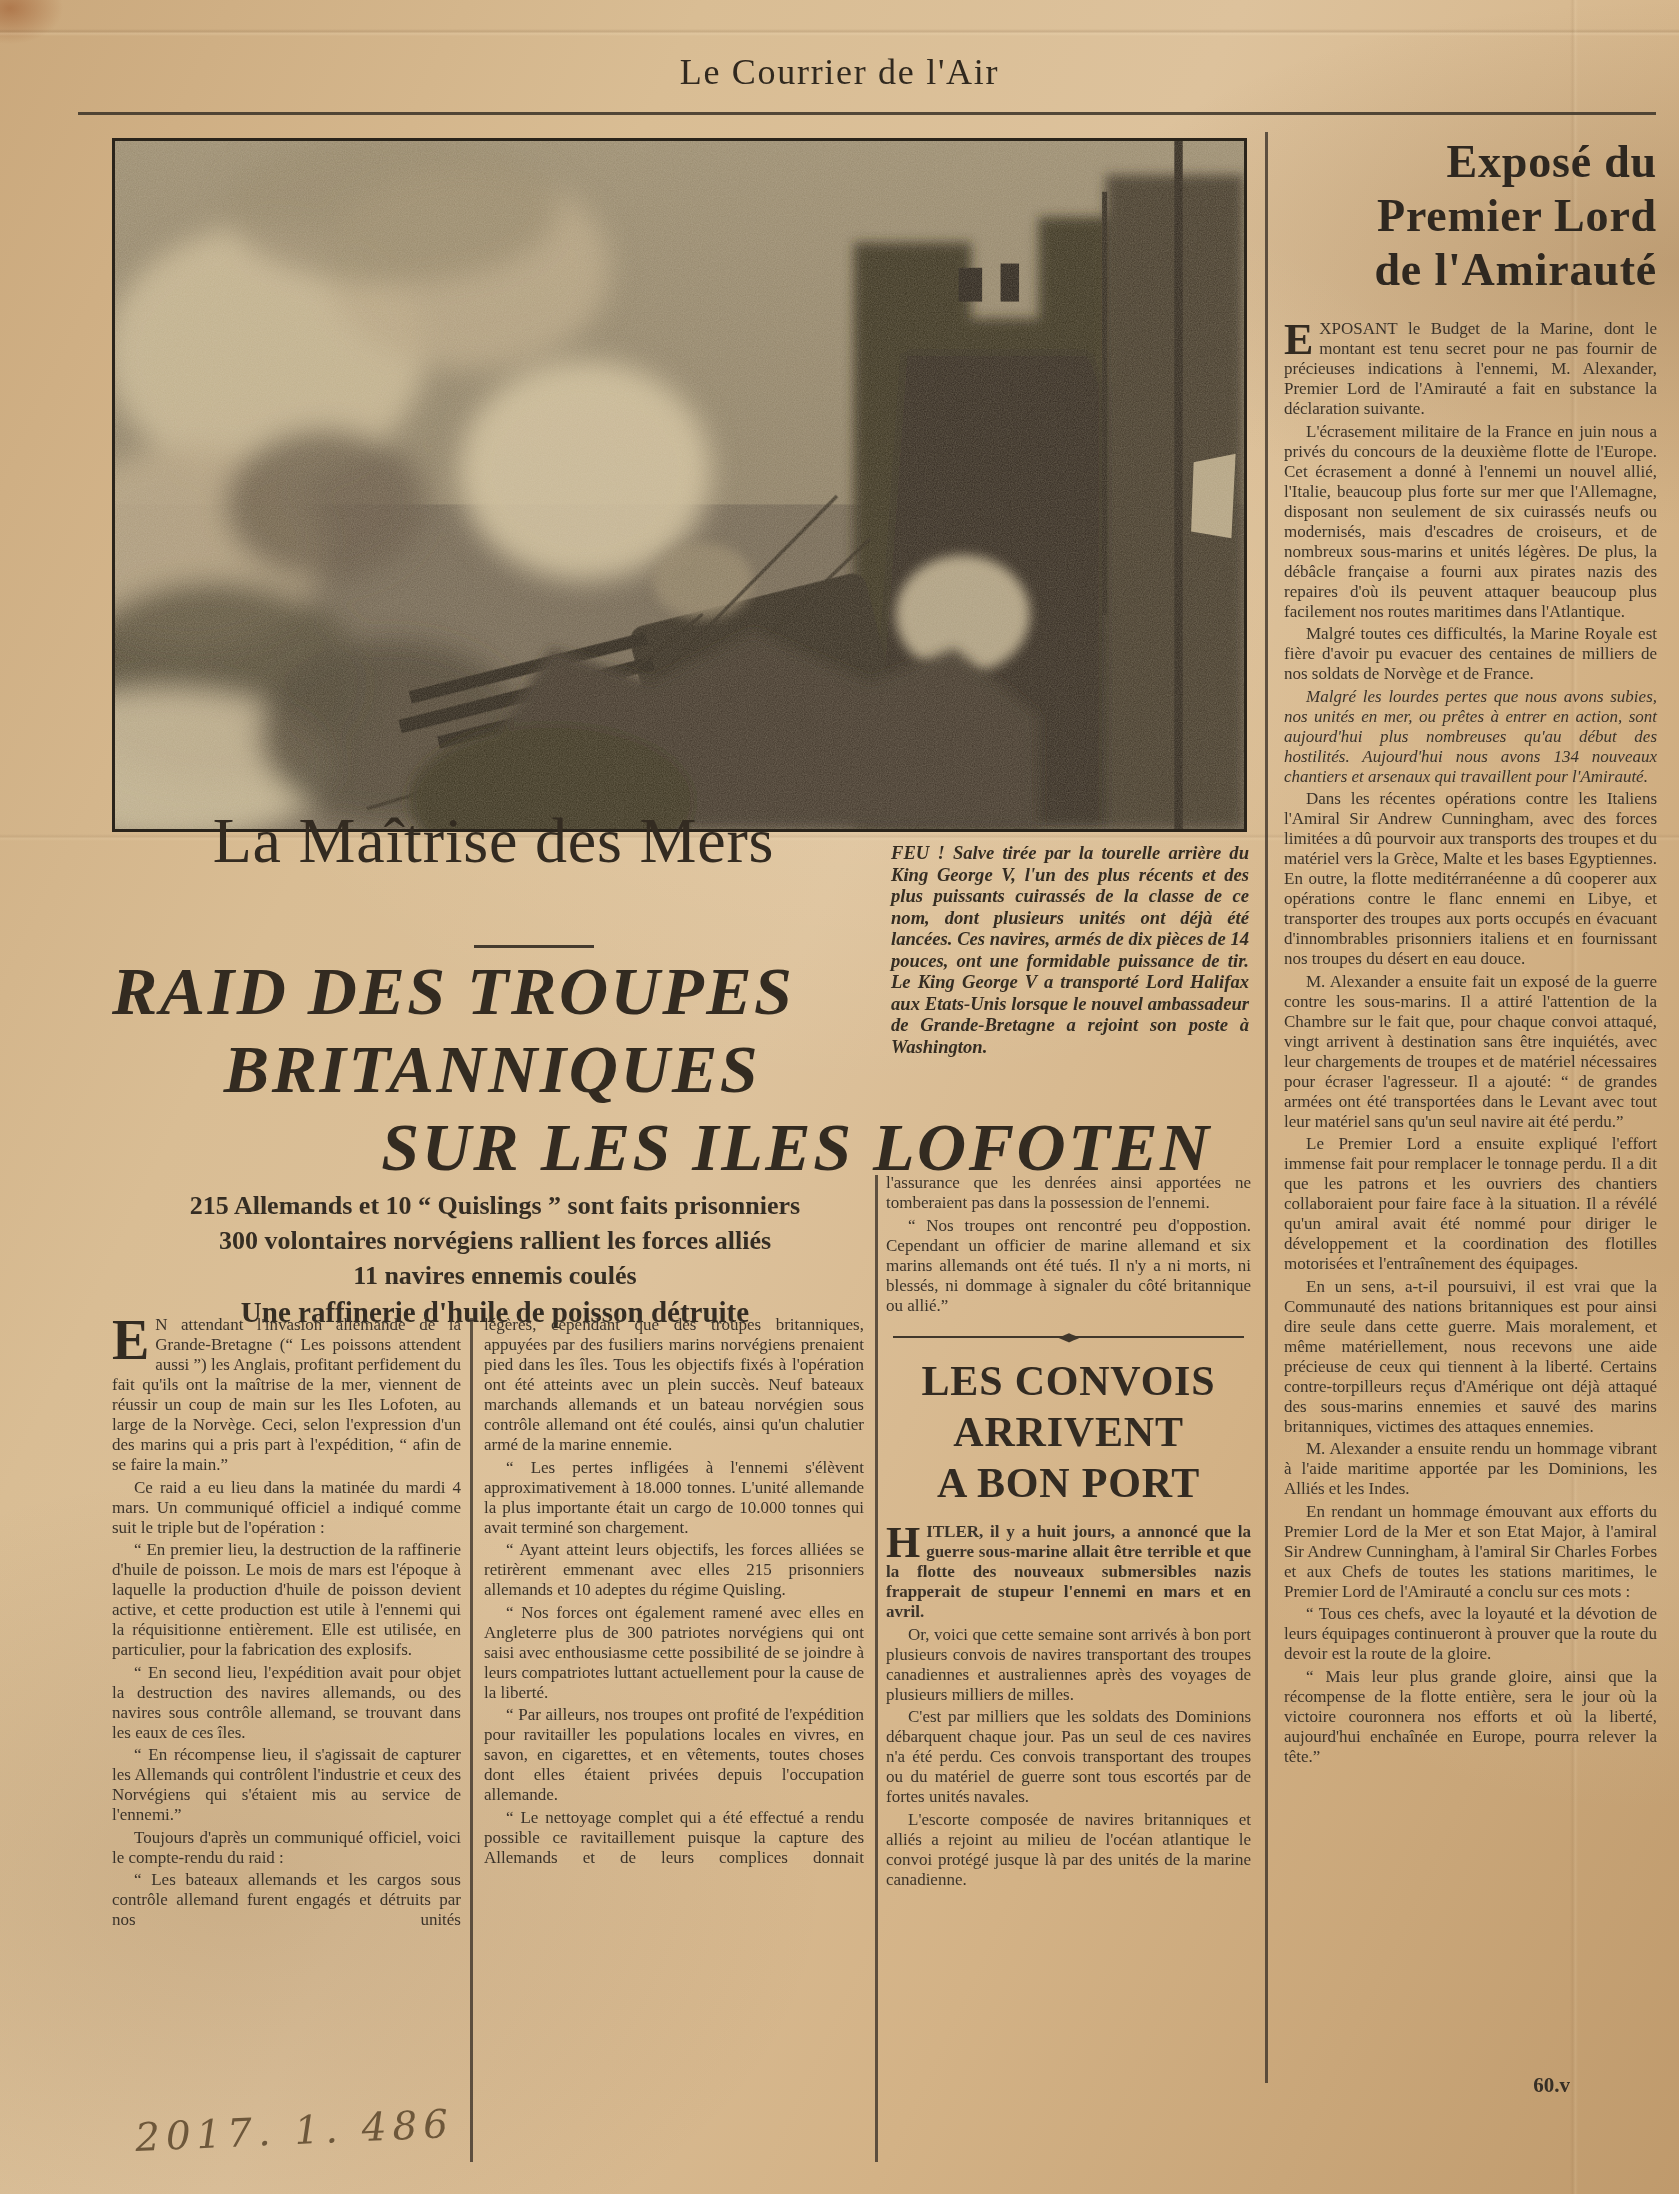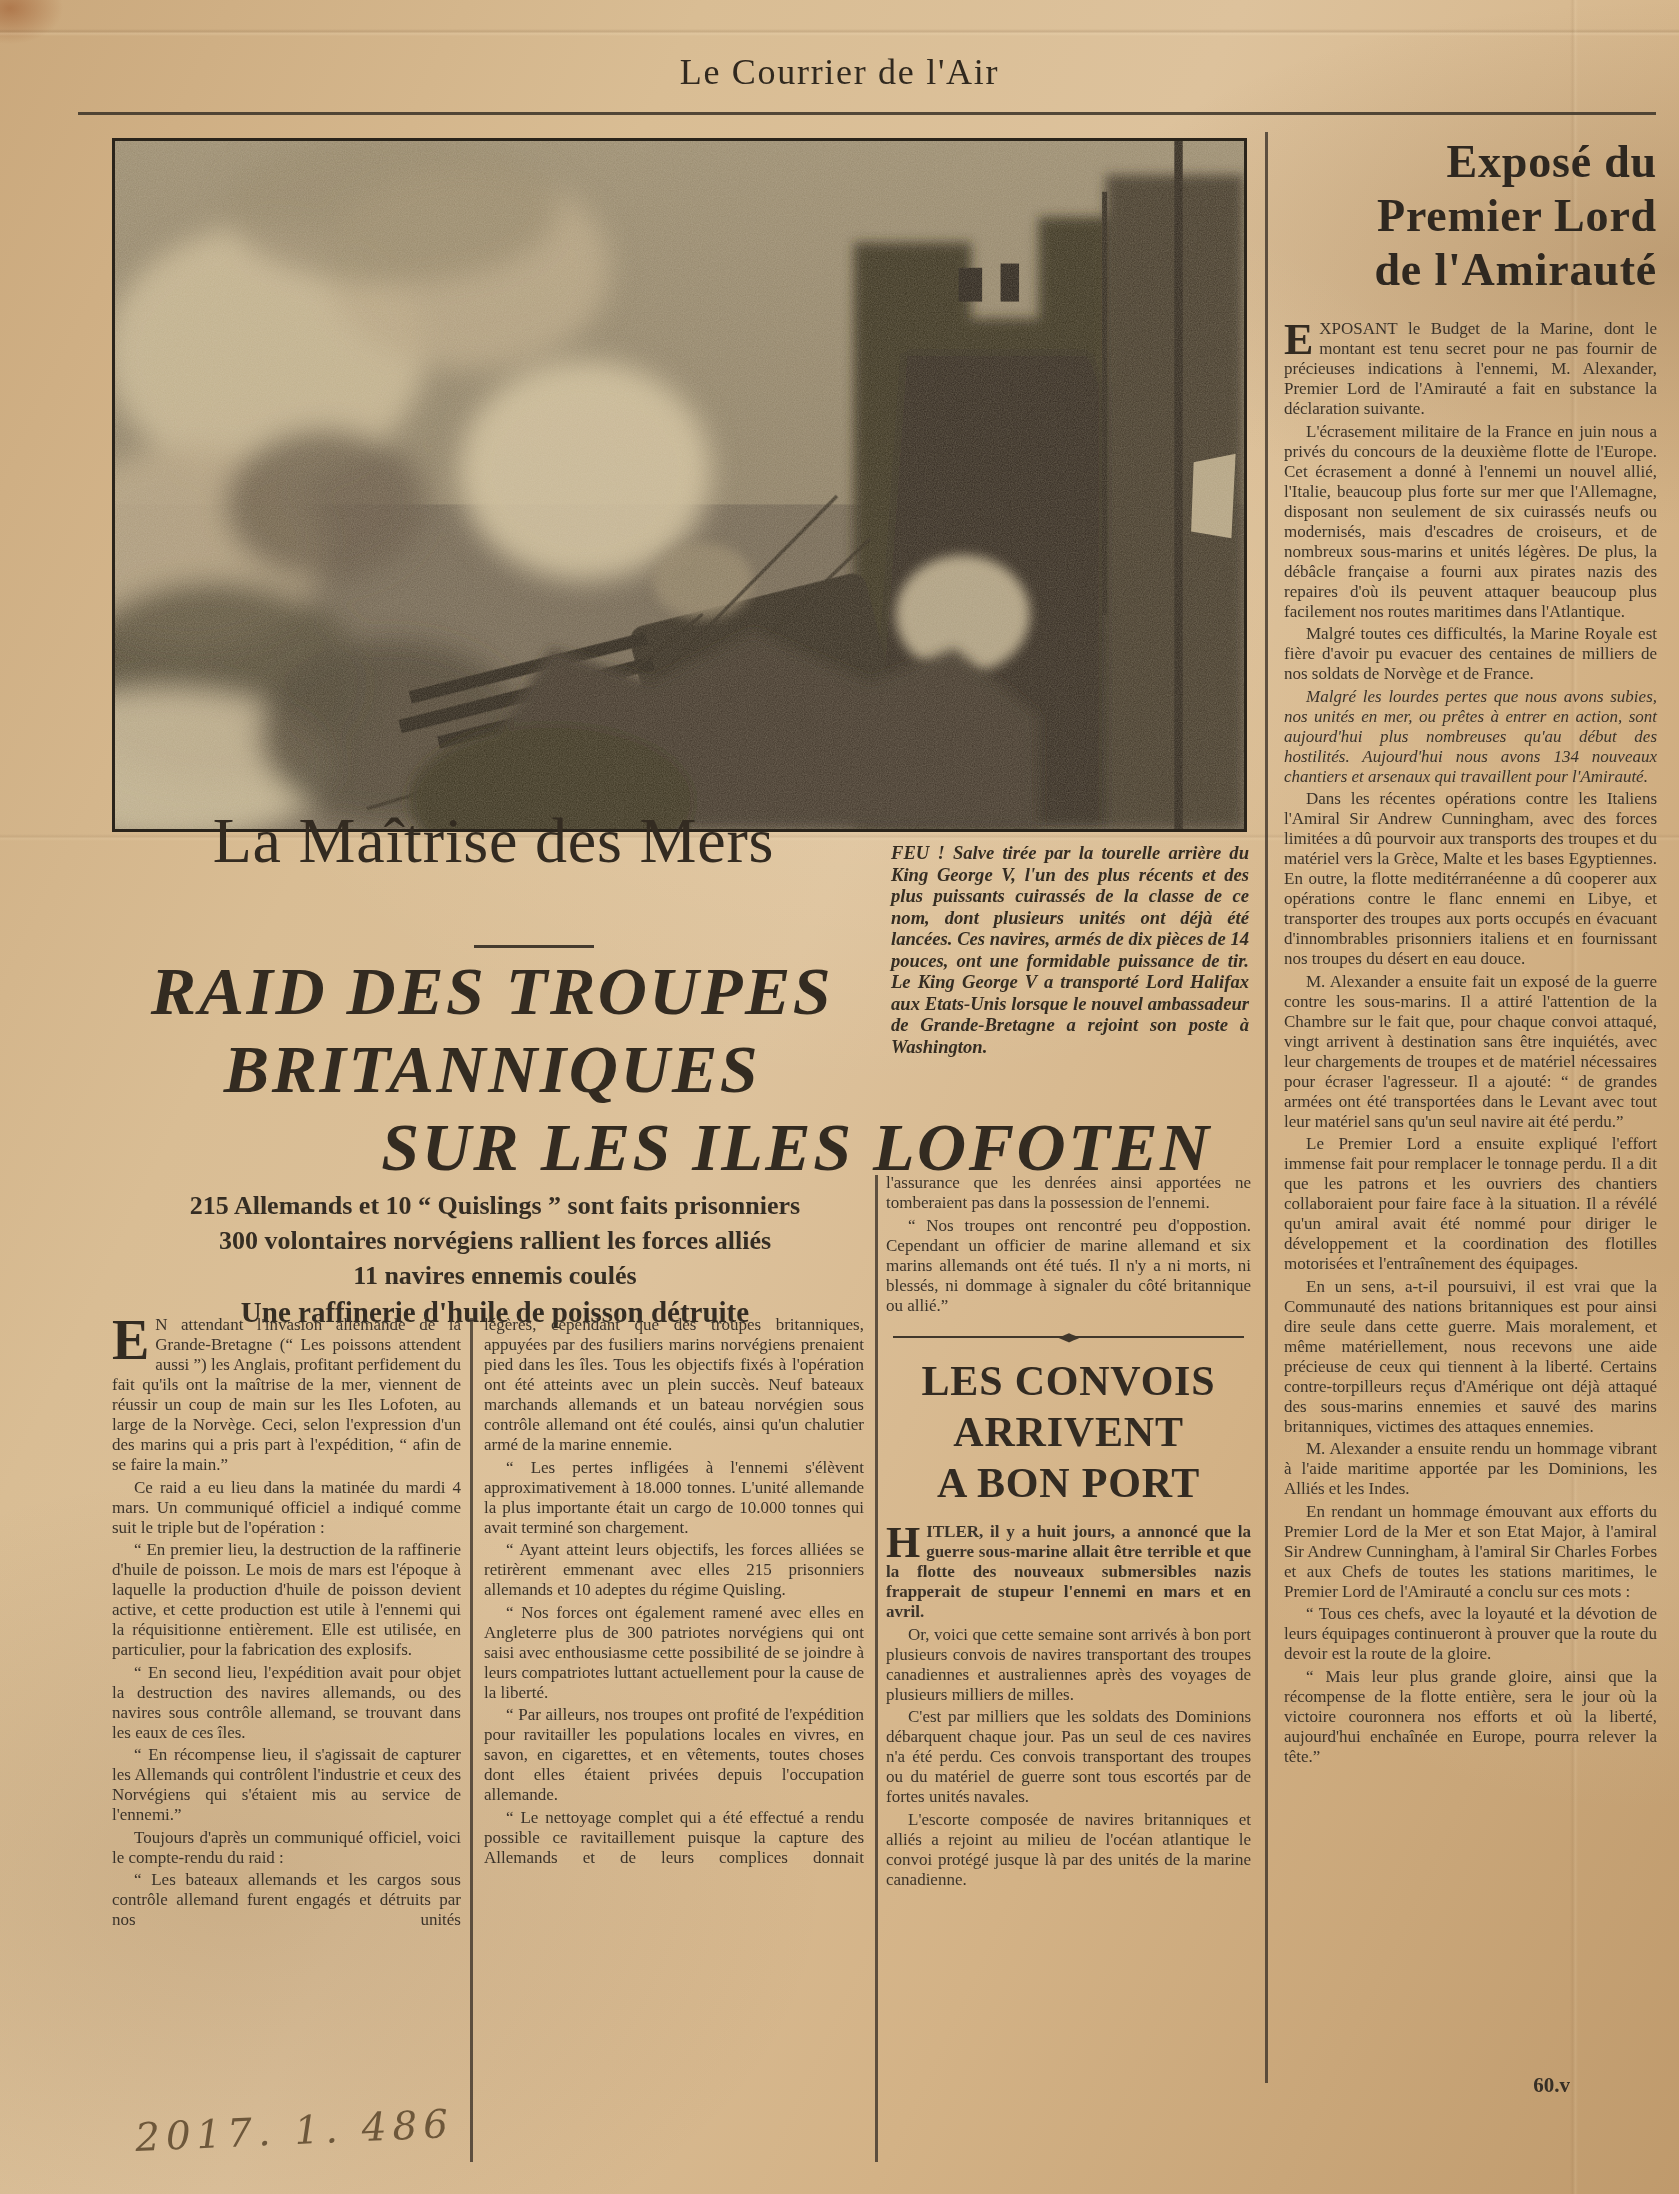--- a/index.html
+++ b/index.html
@@ -30,21 +30,21 @@
            text-align:justify;color:#352d22;font-family:Liberation Serif, serif;}
 
   .kicker{position:absolute;left:118px;top:804px;width:751px;text-align:center;
           font-size:64px;color:#332b21;letter-spacing:0.8px;}
   .kicker-rule{position:absolute;left:474px;top:945px;width:120px;height:3.4px;background:#453b2e;}
 
   .headline{position:absolute;left:112px;top:952px;width:1158px;
             font-style:italic;font-weight:bold;font-size:68px;line-height:78px;
             color:#332b21;letter-spacing:2.5px;}
   .hl-line{white-space:nowrap;}
-  .hl-a{width:760px;text-align:center;font-style:italic;}
+  .hl-a{width:760px;font-style:italic;}
   .hl-b{width:760px;text-align:center;}
   .hl-c{width:1158px;text-align:center;padding-left:211px;box-sizing:border-box;}
 
   .subheads{position:absolute;left:118px;top:1188px;width:754px;text-align:center;
             font-weight:bold;color:#352d23;}
   .sub-s{font-size:26px;line-height:35px;}
   .sub-l{font-size:29px;line-height:39px;}
 
   .col{position:absolute;text-align:justify;font-size:17px;line-height:20px;}
   .col p{margin:0 0 2.5px 0;text-indent:22px;}

